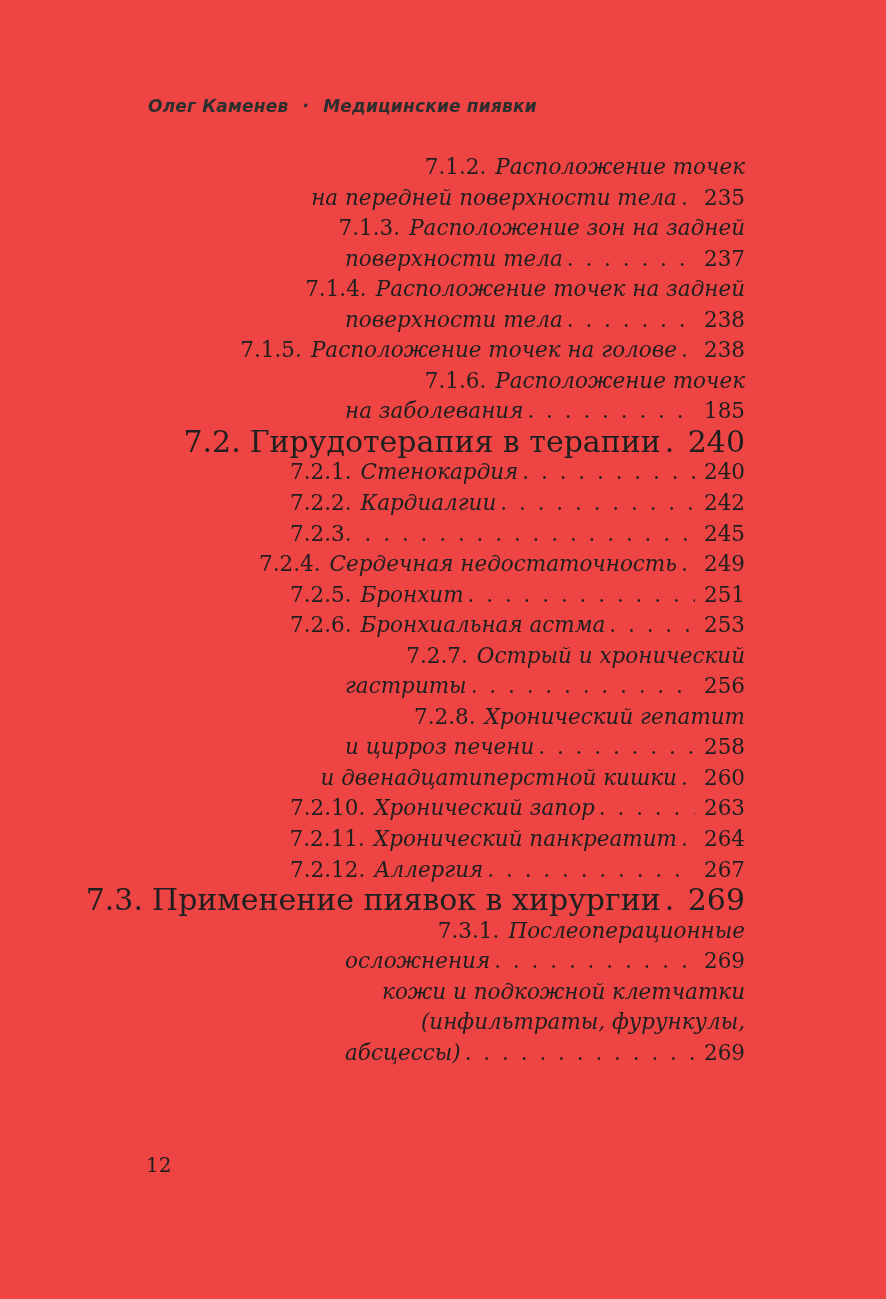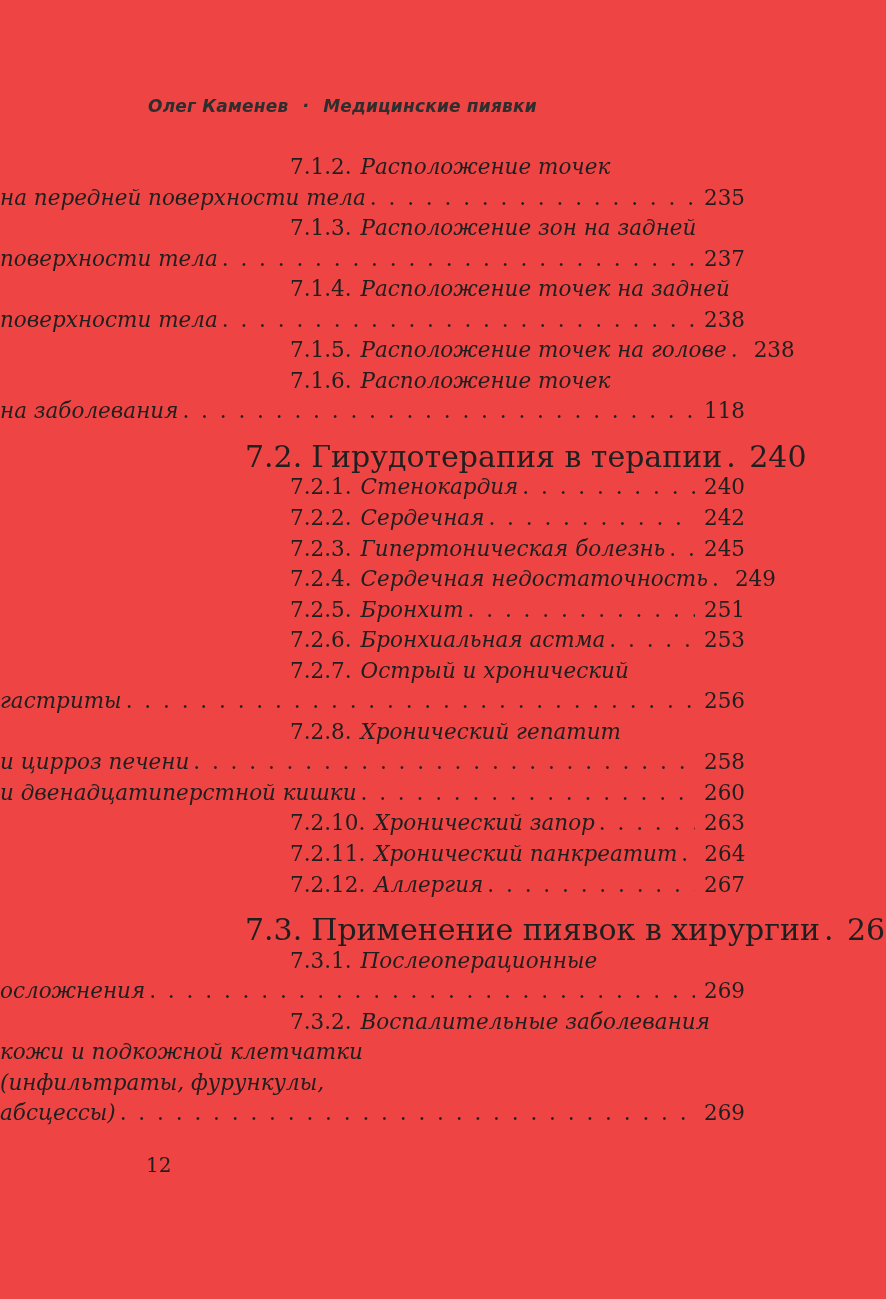--- a/index.html
+++ b/index.html
@@ -34,29 +34,29 @@
   
   .toc {
     position: absolute;
     left: 0;
     top: 152px;
     width: 745px;
     color: #1f1f1f;
     font-size: 21.5px;
     line-height: 30.55px;
   }
-  .row { display: flex; align-items: baseline; }
+  .row { display: flex; align-items: baseline; justify-content: flex-end; }
   .row.l2 { margin-left: 245px; font-size: 30px; }
   .row.l3.first { margin-left: 290px; }
   .row.l3.first.wide { }
-  .row.l3.cont { }
+  .row.l3.cont { margin-left: 345px; }
 
   .num { flex: none; font-style: normal; margin-right: 9px; white-space: nowrap; }
   .l3 .txt { font-style: italic; }
-  .l2 .txt { font-style: normal; margin-top: 15px; }
+  .l2 .txt { font-style: normal; }
   .txt { white-space: nowrap; }
 
   .leader {
     flex: 1 1 auto;
     overflow: hidden;
     white-space: nowrap;
     text-align: right;
     font-style: normal;
     min-width: 14px;
     margin: 0 9px 0 4px;
@@ -120,43 +120,42 @@
         <span class="leader"></span>
         <span class="pg">238</span>
       </div>
       <div class="row l3 first">
         <span class="num">7.1.6.</span>
         <span class="txt">Расположение точек</span>
       </div>
       <div class="row l3 cont">
         <span class="txt">на заболевания</span>
         <span class="leader"></span>
-        <span class="pg">118</span>
+        <span class="pg">185</span>
       </div>
       <div class="row l2 first">
         <span class="num">7.2.</span>
         <span class="txt">Гирудотерапия в терапии</span>
         <span class="leader"></span>
         <span class="pg">240</span>
       </div>
       <div class="row l3 first">
         <span class="num">7.2.1.</span>
         <span class="txt">Стенокардия</span>
         <span class="leader"></span>
         <span class="pg">240</span>
       </div>
       <div class="row l3 first">
         <span class="num">7.2.2.</span>
-        <span class="txt">Сердечная</span>
+        <span class="txt">Кардиалгии</span>
         <span class="leader"></span>
         <span class="pg">242</span>
       </div>
       <div class="row l3 first">
         <span class="num">7.2.3.</span>
-        <span class="txt">Гипертоническая болезнь</span>
         <span class="leader"></span>
         <span class="pg">245</span>
       </div>
       <div class="row l3 first">
         <span class="num">7.2.4.</span>
         <span class="txt">Сердечная недостаточность</span>
         <span class="leader"></span>
         <span class="pg">249</span>
       </div>
       <div class="row l3 first">
@@ -220,24 +219,20 @@
       </div>
       <div class="row l3 first">
         <span class="num">7.3.1.</span>
         <span class="txt">Послеоперационные</span>
       </div>
       <div class="row l3 cont">
         <span class="txt">осложнения</span>
         <span class="leader"></span>
         <span class="pg">269</span>
       </div>
-      <div class="row l3 first">
-        <span class="num">7.3.2.</span>
-        <span class="txt">Воспалительные заболевания</span>
-      </div>
       <div class="row l3 cont">
         <span class="txt">кожи и подкожной клетчатки</span>
       </div>
       <div class="row l3 cont">
         <span class="txt">(инфильтраты, фурункулы,</span>
       </div>
       <div class="row l3 cont">
         <span class="txt">абсцессы)</span>
         <span class="leader"></span>
         <span class="pg">269</span>

